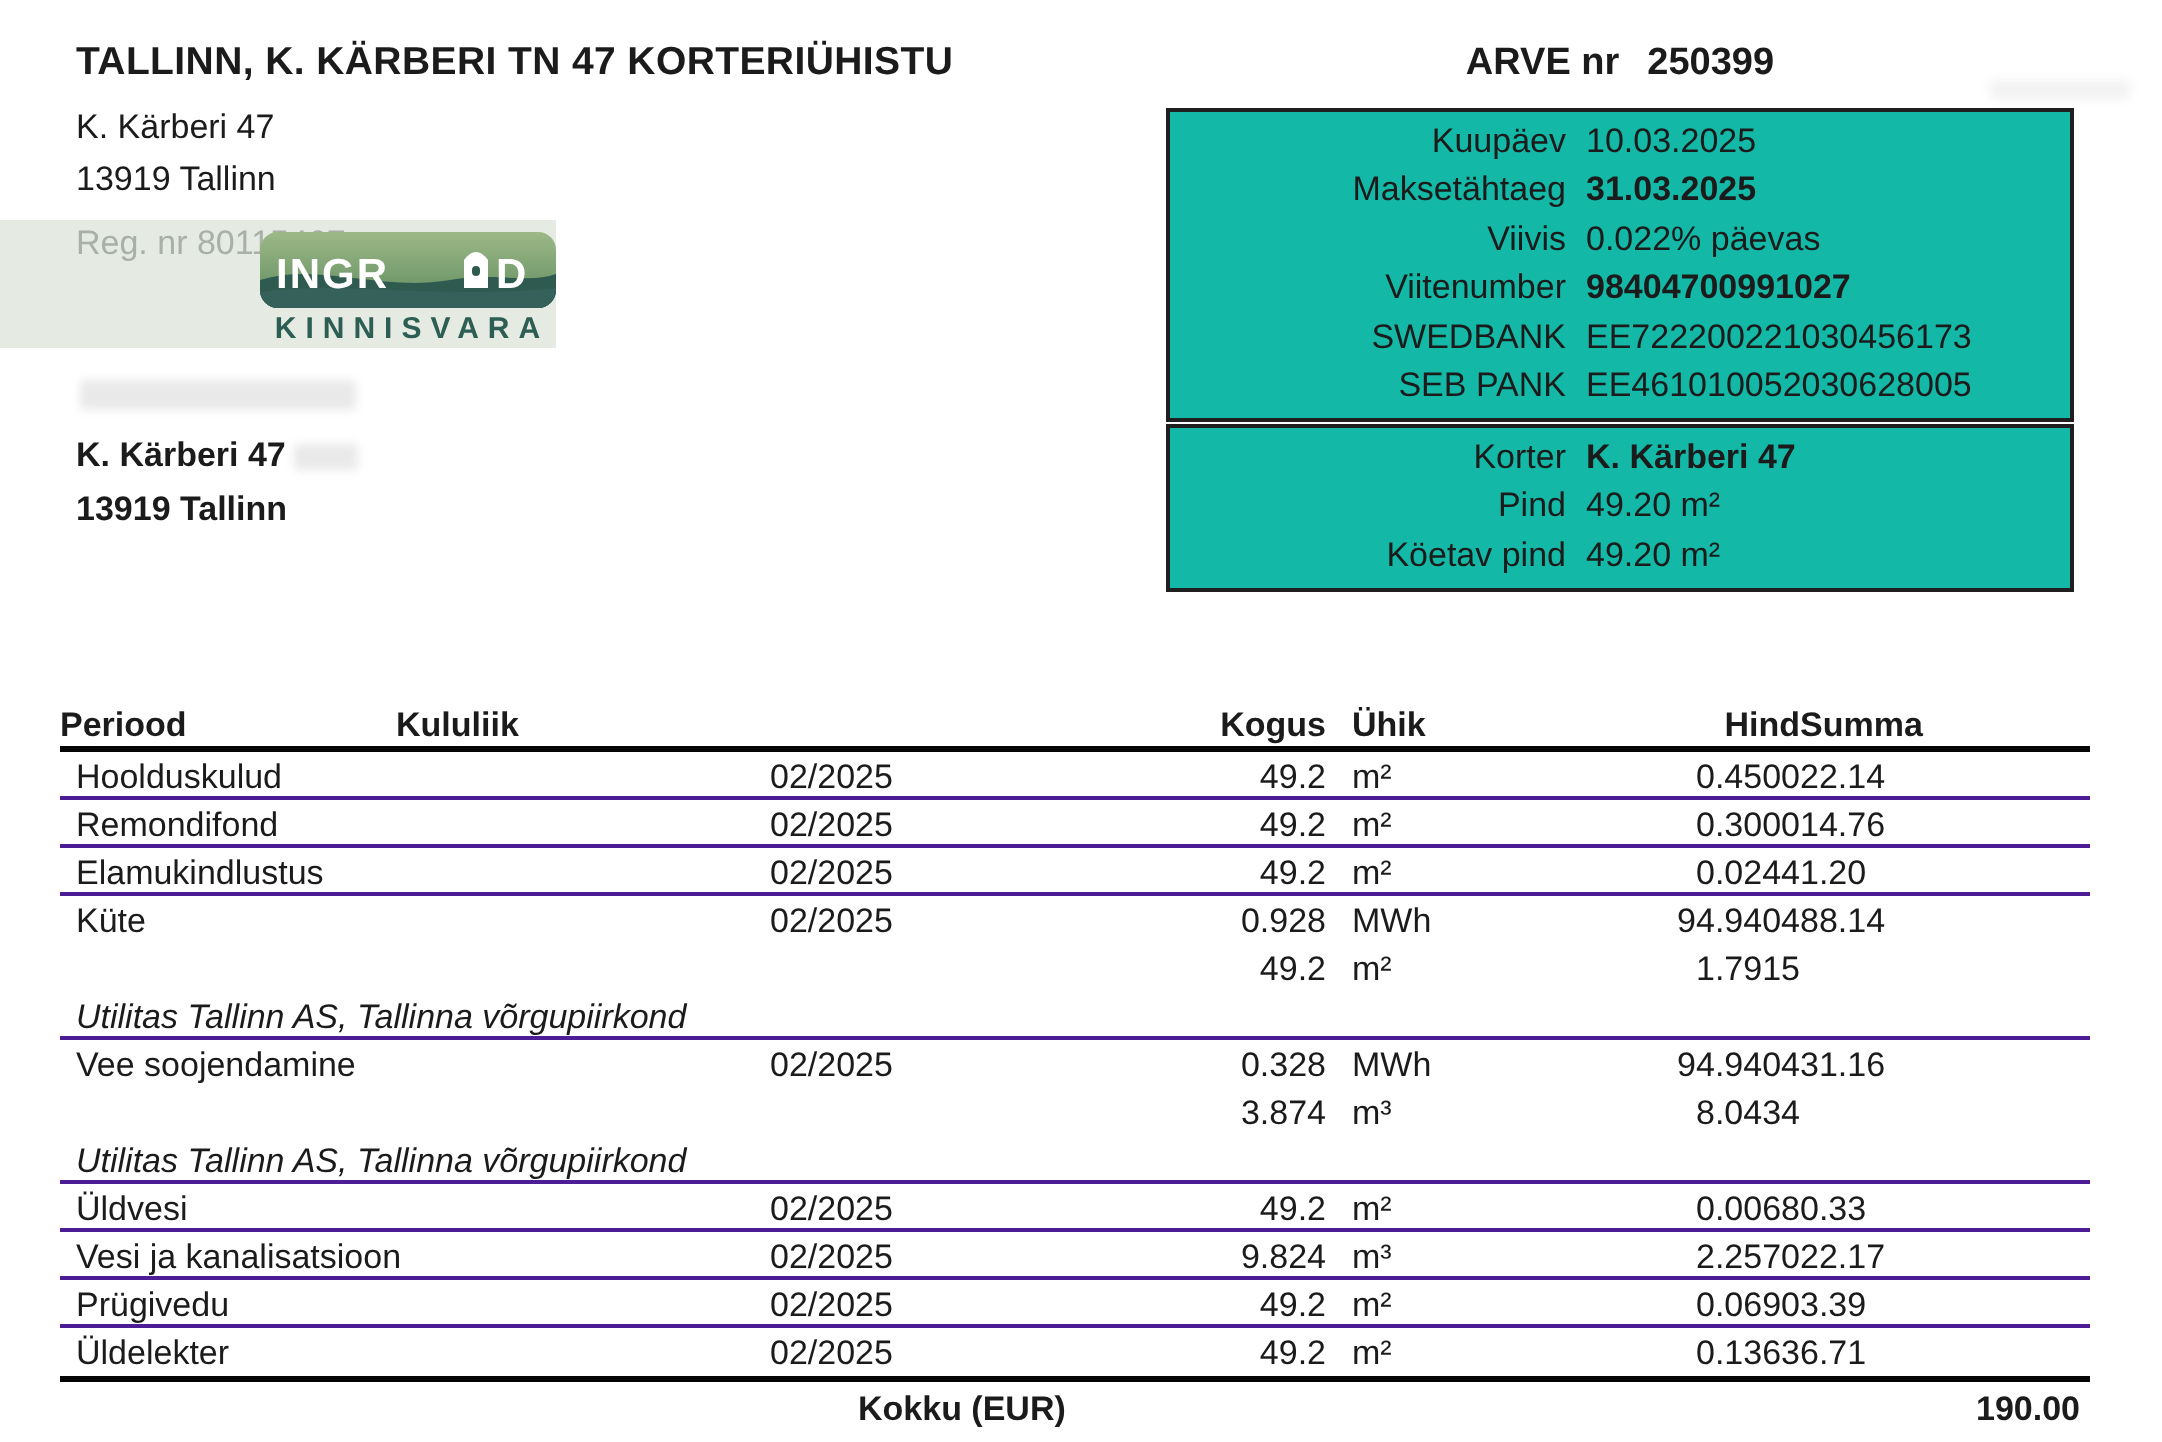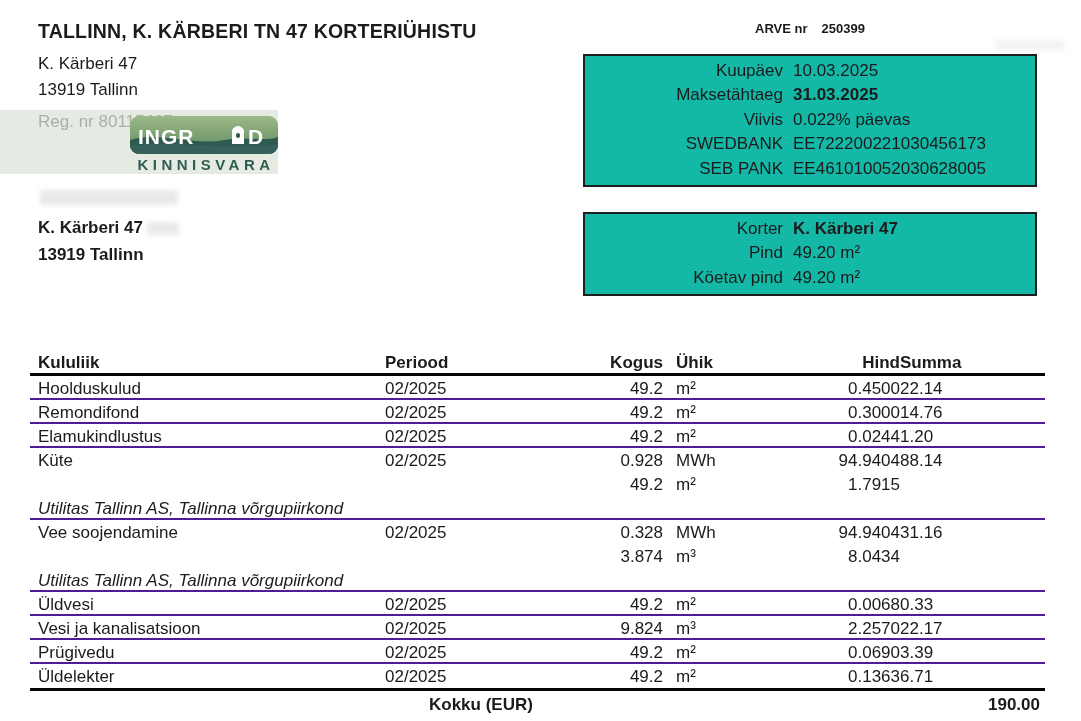--- a/index.html
+++ b/index.html
@@ -28,21 +28,21 @@
 
   
   .smudge{background:#c9c9c9;filter:blur(2.5px);opacity:.4;border-radius:2px;}
   .smudge-name{left:40px;top:190px;width:138px;height:15px;}
   .recipient-line1{left:38px;top:218px;font-weight:bold;}
   .recipient-line2{left:38px;top:245px;font-weight:bold;}
   .smudge-apt{display:inline-block;width:32px;height:13px;vertical-align:middle;margin-left:4px;}
   .scan-artifact{left:995px;top:40px;width:70px;height:10px;opacity:.22;}
 
   
-  .arve-title{left:583px;top:21px;width:454px;text-align:center;font-size:13px;font-weight:bold;}
+  .arve-title{left:583px;top:21px;width:454px;text-align:center;font-size:19px;font-weight:bold;}
   .arve-title .num{margin-left:14px;}
   .info-box{
     left:583px;width:454px;border:2px solid #1f1f1f;background:#14b8a6;
     box-sizing:border-box;padding:3px 0 4px 0;
   }
   .box-details{top:54px;}
   .box-property{top:212px;}
   .kv-row{display:flex;line-height:24.4px;}
   .kv-label{width:198px;text-align:right;flex:none;}
   .kv-value{margin-left:10px;}
@@ -116,20 +116,24 @@
     </div>
     <div class="kv-row">
       <span class="kv-label">Maksetähtaeg</span>
       <span class="kv-value bold">31.03.2025</span>
     </div>
     <div class="kv-row">
       <span class="kv-label">Viivis</span>
       <span class="kv-value">0.022% päevas</span>
     </div>
     <div class="kv-row">
+      <span class="kv-label">Viitenumber</span>
+      <span class="kv-value bold">98404700991027</span>
+    </div>
+    <div class="kv-row">
       <span class="kv-label">SWEDBANK</span>
       <span class="kv-value">EE722200221030456173</span>
     </div>
     <div class="kv-row">
       <span class="kv-label">SEB PANK</span>
       <span class="kv-value">EE461010052030628005</span>
     </div>
   </div>
 <div class="abs info-box box-property">
     <div class="kv-row">
@@ -141,22 +145,22 @@
       <span class="kv-value">49.20 m²</span>
     </div>
     <div class="kv-row">
       <span class="kv-label">Köetav pind</span>
       <span class="kv-value">49.20 m²</span>
     </div>
   </div>
 
 <div class="abs charges">
   <div class="trow thead">
+    <span class="cell c2">Periood</span>
     <span class="cell c1">Kululiik</span>
-    <span class="cell c2">Periood</span>
     <span class="cell c3">Kogus</span>
     <span class="cell c4">Ühik</span>
     <span class="cell c5">Hind</span>
     <span class="cell c6">Summa</span>
   </div>
   <div>
       <div class="trow item">
         <span class="cell c1">Hoolduskulud</span>
         <span class="cell c2">02/2025</span>
         <span class="cell c3">49.2</span>

